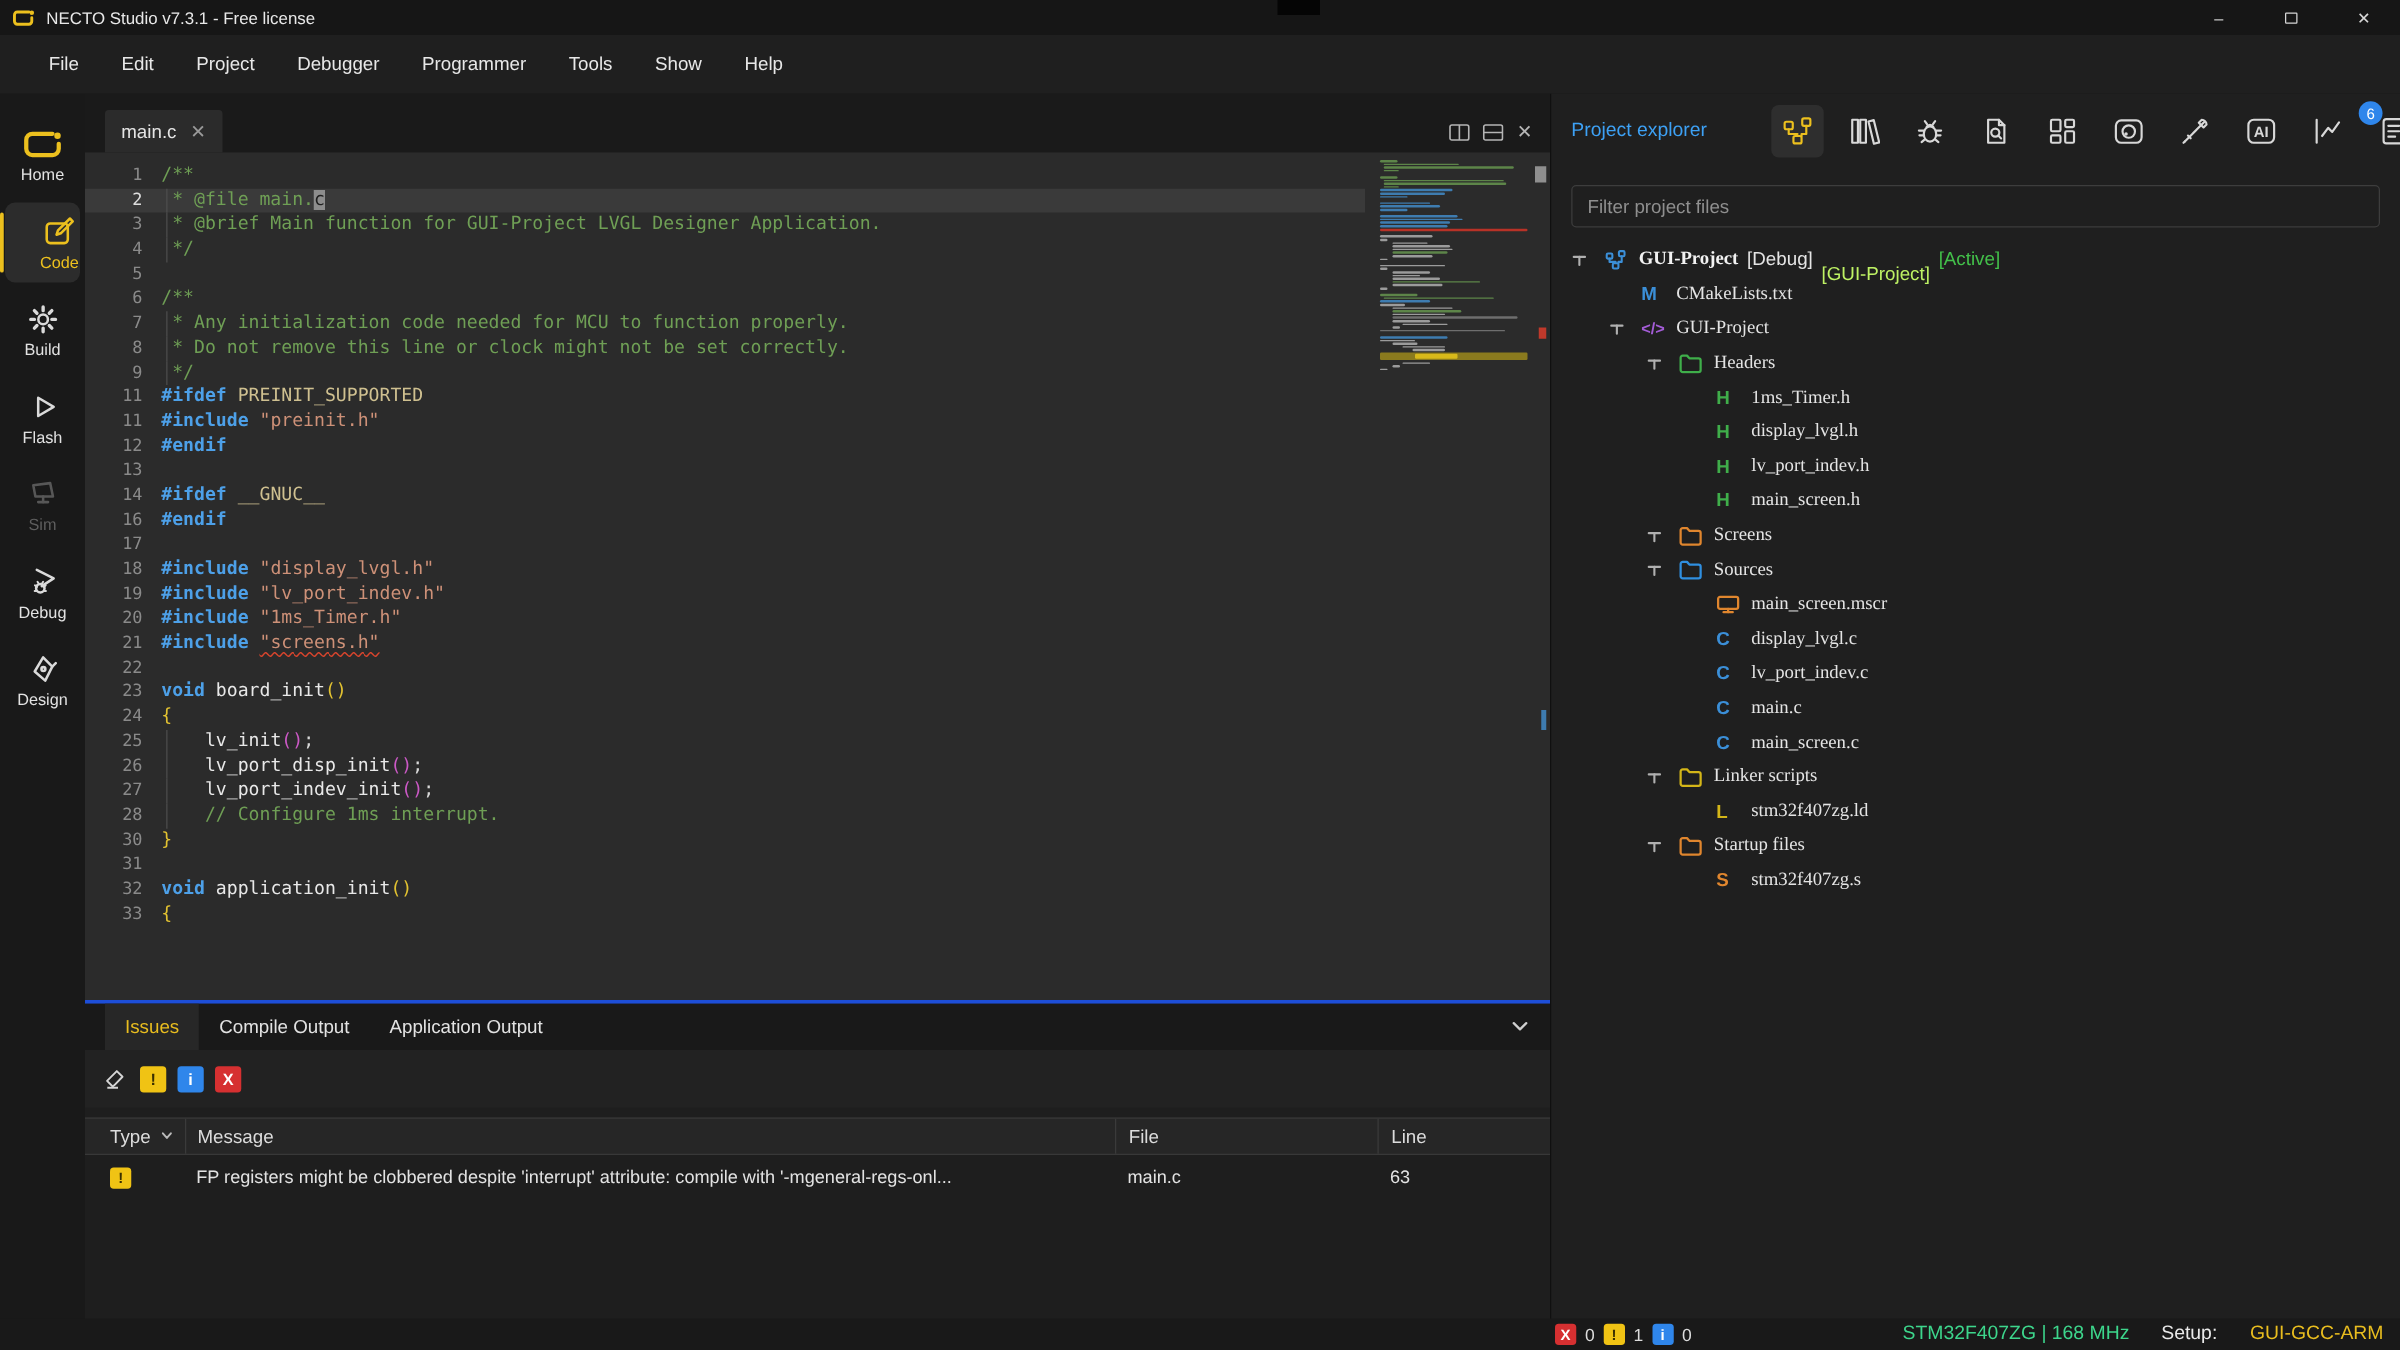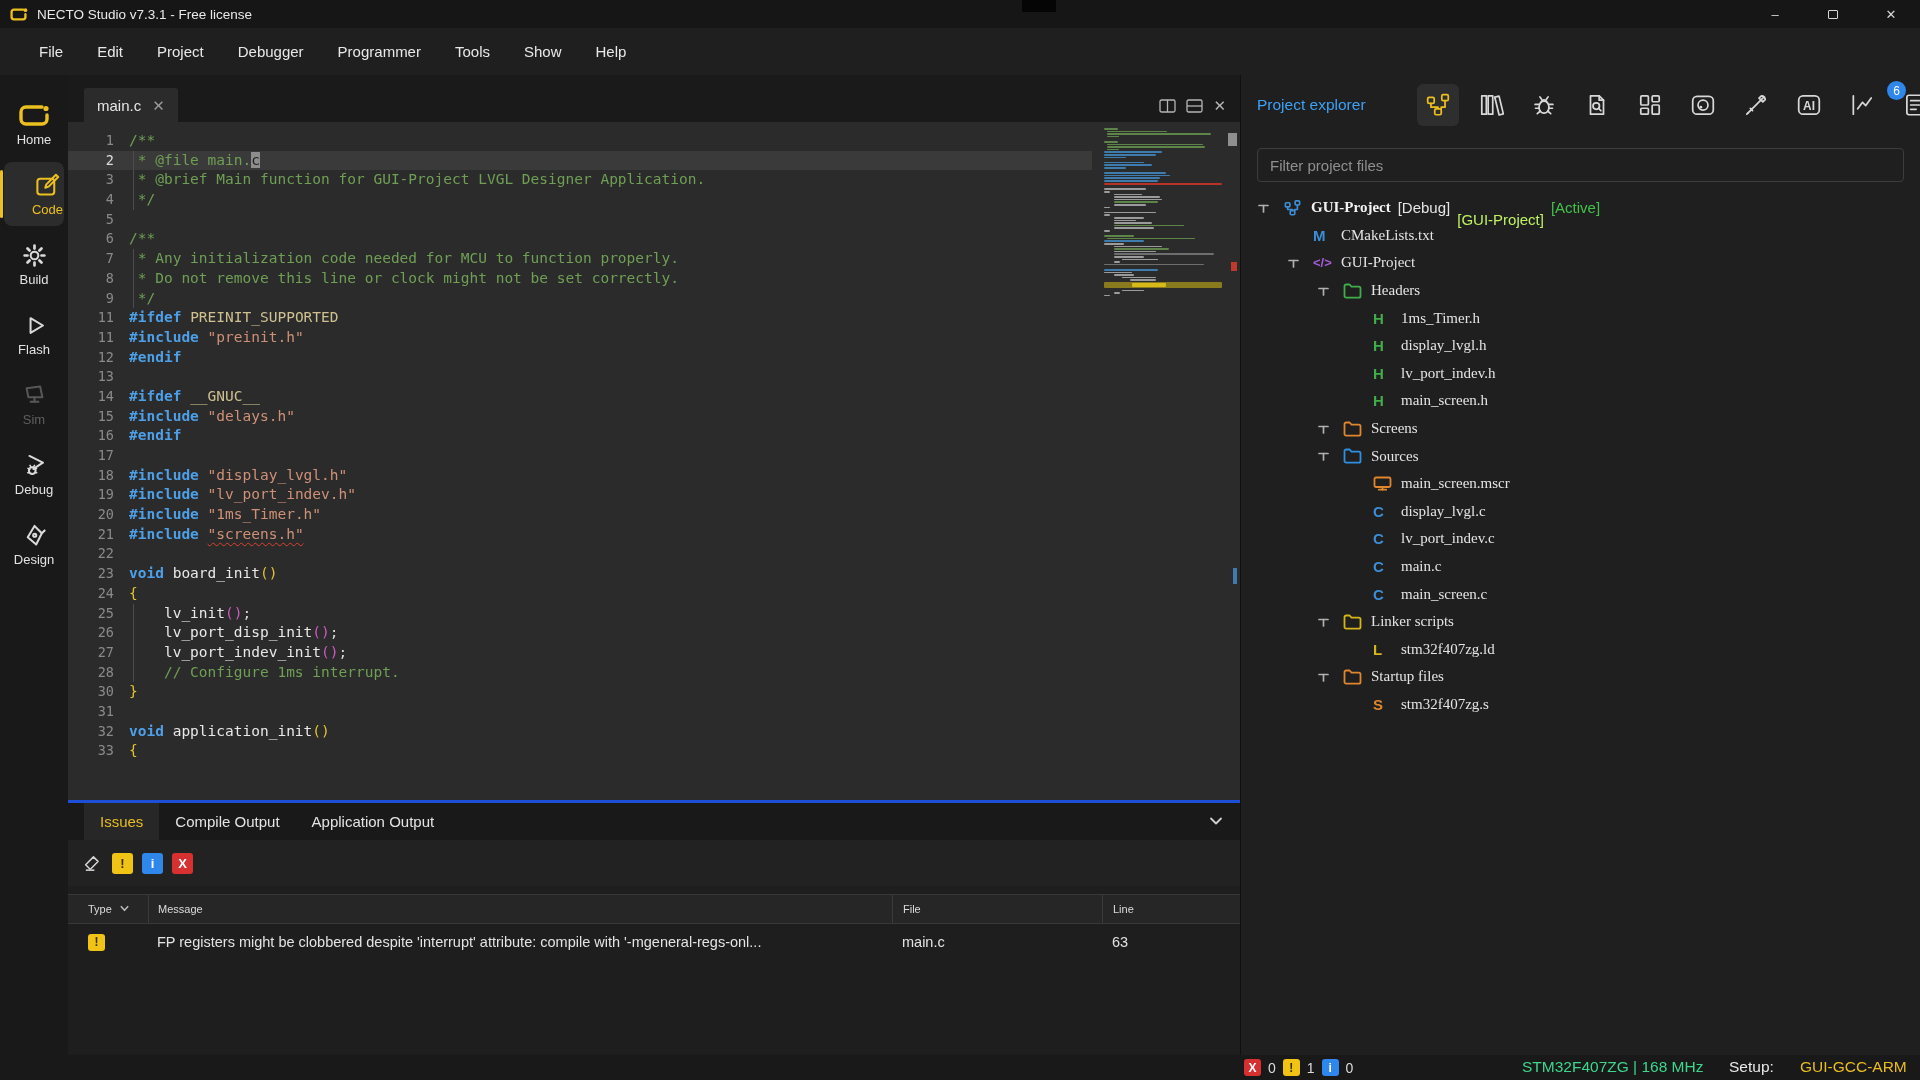--- a/index.html
+++ b/index.html
@@ -76,21 +76,21 @@
   .bp-chevron{position:absolute;right:16px;top:10px;}
   .bp-chevron svg{stroke:#cfcfcf;fill:none;stroke-width:1.8;stroke-linecap:round;stroke-linejoin:round;}
   .bp-toolbar{height:46px;display:flex;align-items:center;gap:9px;padding-left:14px;background:#222;flex:none;}
   .tb-btn{width:21px;height:21px;border-radius:3px;display:flex;align-items:center;justify-content:center;
           font-size:13px;font-weight:bold;}
   .tb-clear svg{stroke:#d5d5d5;fill:none;stroke-width:1.6;stroke-linejoin:round;}
   .tb-warn{background:#f0c314;color:#3a2f00;}
   .tb-info{background:#2f86eb;color:#fff;}
   .tb-err{background:#d63031;color:#fff;}
   .tbl-head{display:flex;height:30px;margin-top:8px;background:#262626;border-top:1px solid #383838;
-            border-bottom:1px solid #383838;color:#dcdcdc;font-size:11px;align-items:center;flex:none;}
+            border-bottom:1px solid #383838;color:#dcdcdc;font-size:15px;align-items:center;flex:none;}
   .col-type{width:80px;padding-left:20px;display:flex;align-items:center;gap:7px;flex:none;height:100%;}
   .col-msg{flex:1;padding-left:9px;height:100%;display:flex;align-items:center;border-left:1px solid #3a3a3a;}
   .col-file{width:210px;padding-left:10px;height:100%;display:flex;align-items:center;border-left:1px solid #3a3a3a;flex:none;}
   .col-line{width:138px;padding-left:10px;height:100%;display:flex;align-items:center;border-left:1px solid #3a3a3a;flex:none;}
   .tbl-row{display:flex;height:36px;align-items:center;font-size:14.5px;color:#e3e3e3;}
   .tbl-row .col-msg,.tbl-row .col-file,.tbl-row .col-line{border-left:none;}
   .warn-ico{width:17px;height:17px;border-radius:3px;background:#f0c314;color:#3a2f00;font-weight:bold;
             font-size:12px;display:flex;align-items:center;justify-content:center;}
   .head-chev svg{stroke:#b9b9b9;fill:none;stroke-width:1.7;stroke-linecap:round;stroke-linejoin:round;}
 
@@ -285,24 +285,20 @@
           <span class="gutter">12</span>
           <span class="lc"><span class="t-k">#endif</span></span>
         </div>
         <div class="code-line">
           <span class="gutter">13</span>
           <span class="lc"></span>
         </div>
         <div class="code-line">
           <span class="gutter">14</span>
           <span class="lc"><span class="t-k">#ifdef</span><span class="t-x"> </span><span class="t-m">__GNUC__</span></span>
-        </div>
-        <div class="code-line">
-          <span class="gutter">15</span>
-          <span class="lc"><span class="t-k">#include</span><span class="t-x"> </span><span class="t-s">"delays.h"</span></span>
         </div>
         <div class="code-line">
           <span class="gutter">16</span>
           <span class="lc"><span class="t-k">#endif</span></span>
         </div>
         <div class="code-line">
           <span class="gutter">17</span>
           <span class="lc"></span>
         </div>
         <div class="code-line">

